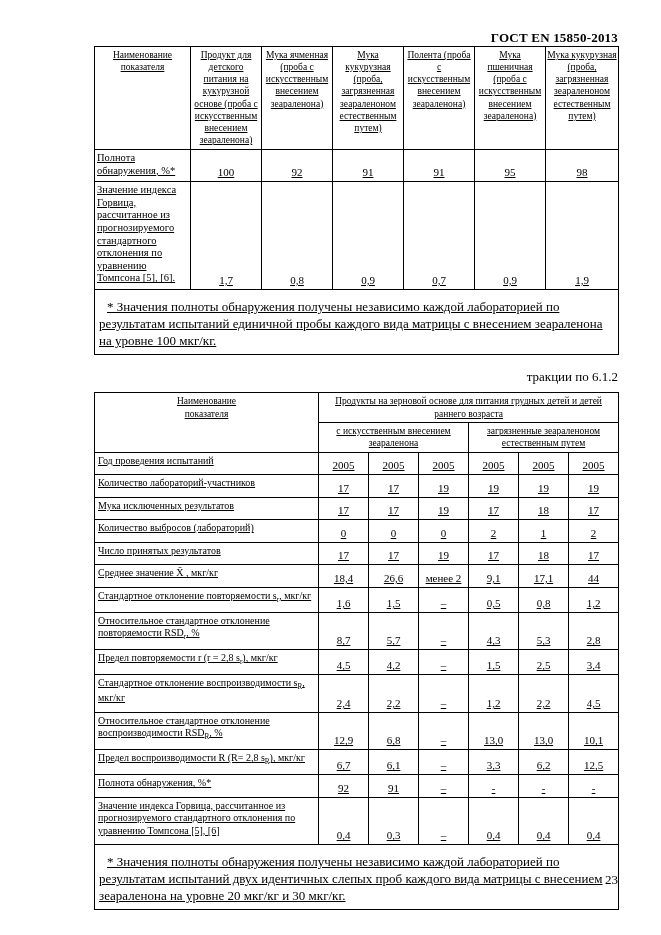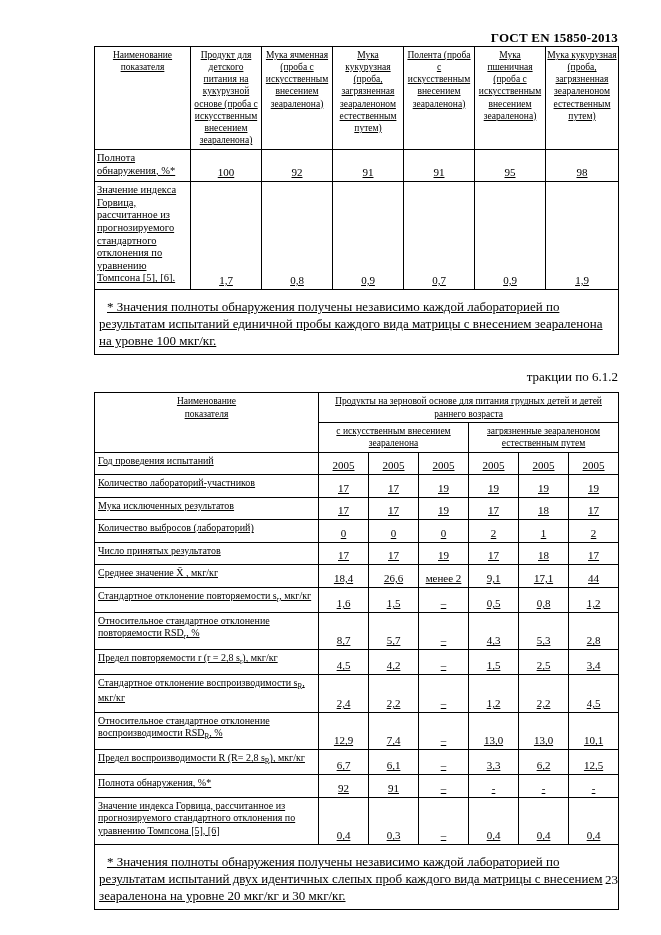--- a/index.html
+++ b/index.html
@@ -206,21 +206,21 @@
             <td class="val">2,4</td>
             <td class="val">2,2</td>
             <td class="val">–</td>
             <td class="val">1,2</td>
             <td class="val">2,2</td>
             <td class="val">4,5</td>
           </tr>
           <tr>
             <td class="lbl">Относительное стандартное отклонение воспроизводимости RSD<sub>R</sub>, %</td>
             <td class="val">12,9</td>
-            <td class="val">7,4</td>
+            <td class="val">6,8</td>
             <td class="val">–</td>
             <td class="val">13,0</td>
             <td class="val">13,0</td>
             <td class="val">10,1</td>
           </tr>
           <tr>
             <td class="lbl">Предел воспроизводимости R (R= 2,8 s<sub>R</sub>), мкг/кг</td>
             <td class="val">6,7</td>
             <td class="val">6,1</td>
             <td class="val">–</td>

